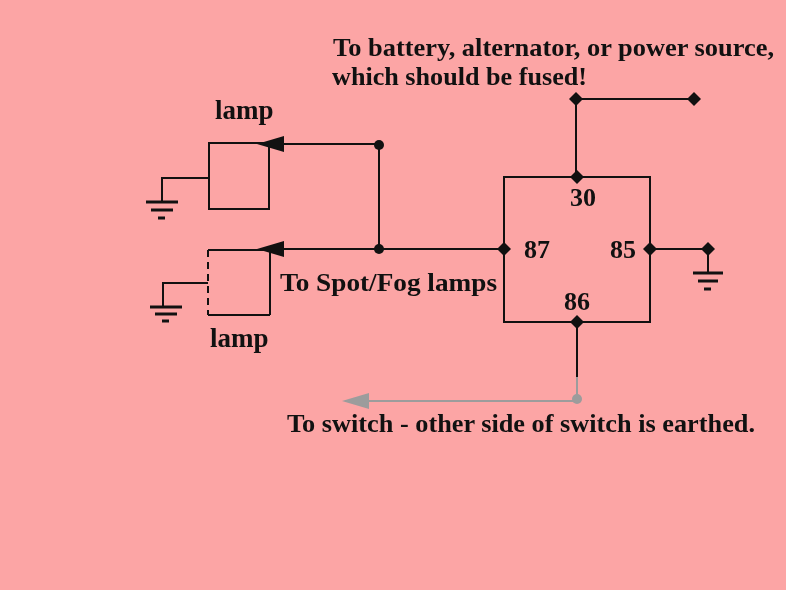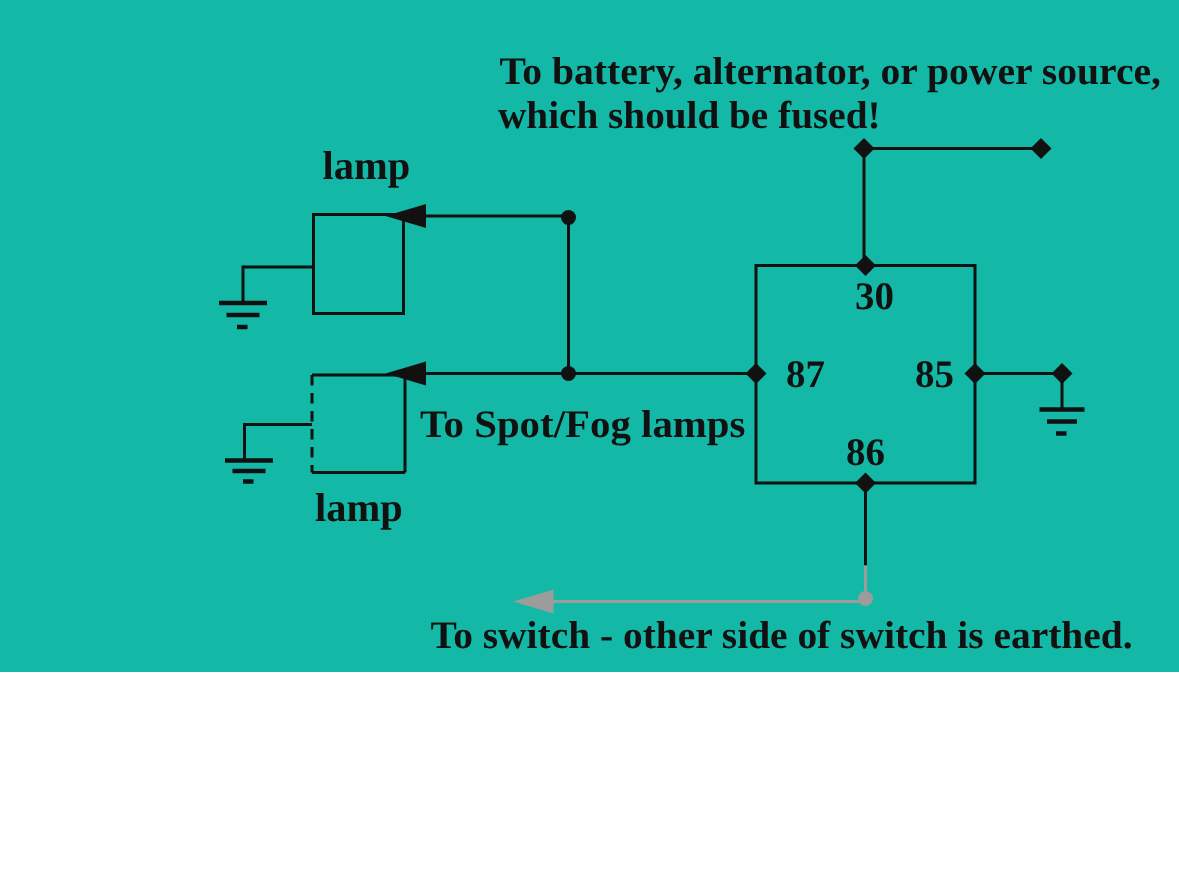--- a/index.html
+++ b/index.html
@@ -1,20 +1,20 @@
 <!DOCTYPE html>
 <html><head>
 <meta charset="utf-8">
 <style>
   html, body { margin: 0; padding: 0; background: #ffffff; }
   .stage {
     position: relative;
     width: 786px;
-    height: 448px;
-    background: #14b8a6;
+    height: 590px;
+    background: #fca5a5;
     overflow: hidden;
   }
   svg { display: block; }
   svg text {
     font-family: "Liberation Serif", "DejaVu Serif", serif;
     font-weight: bold;
     fill: #111111;
   }
   .wire   { stroke: #111111; stroke-width: 2; fill: none; }
   .box    { stroke: #111111; stroke-width: 2; fill: none; }

